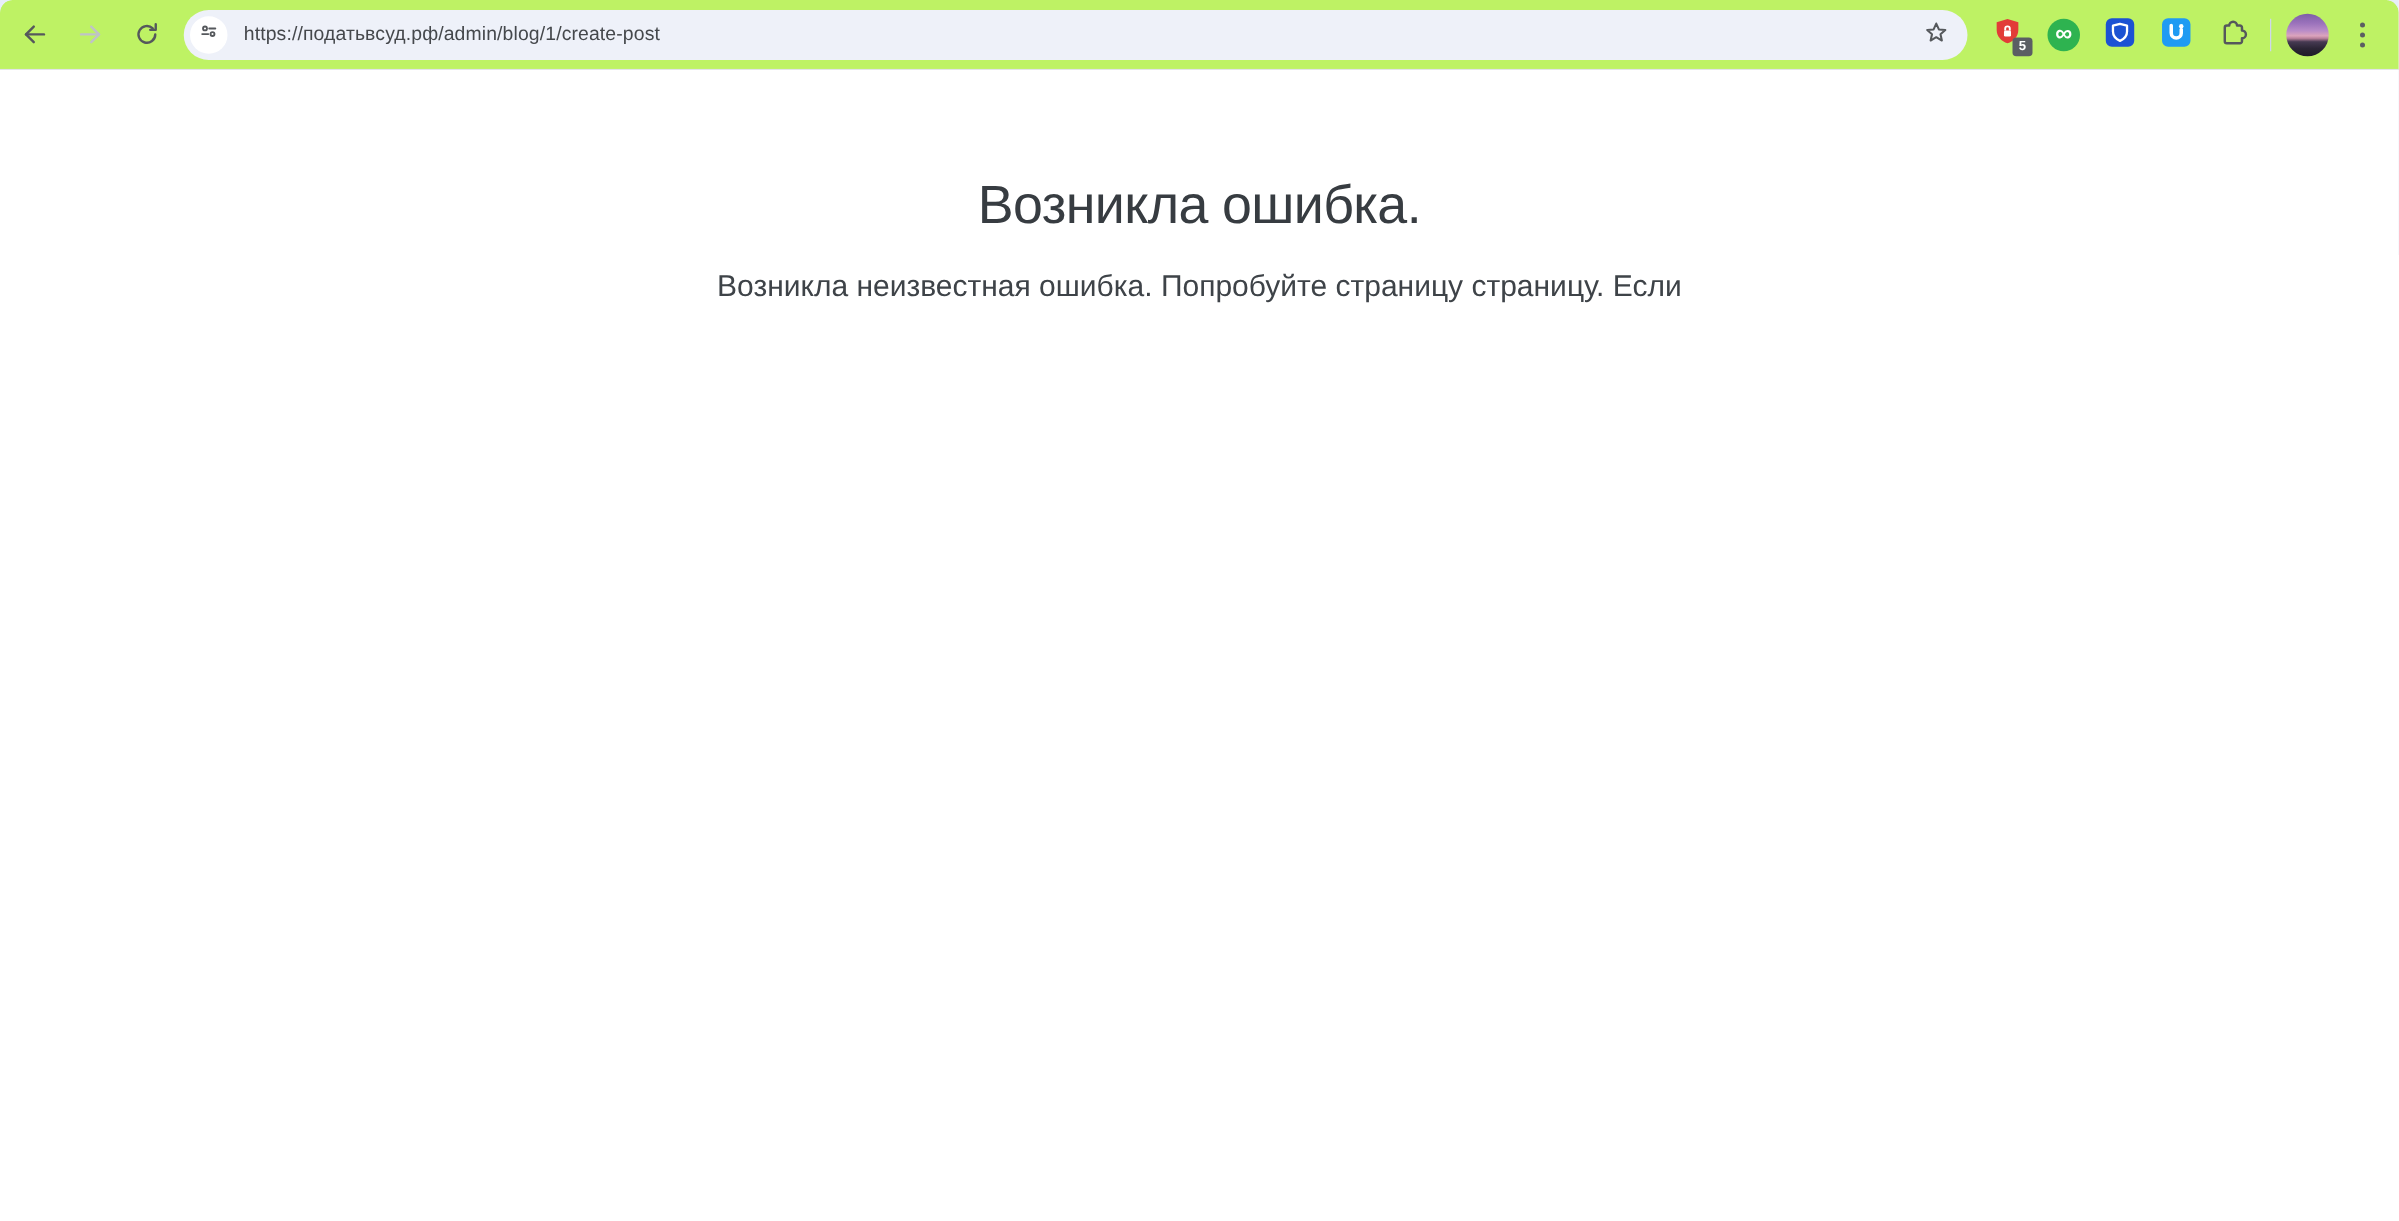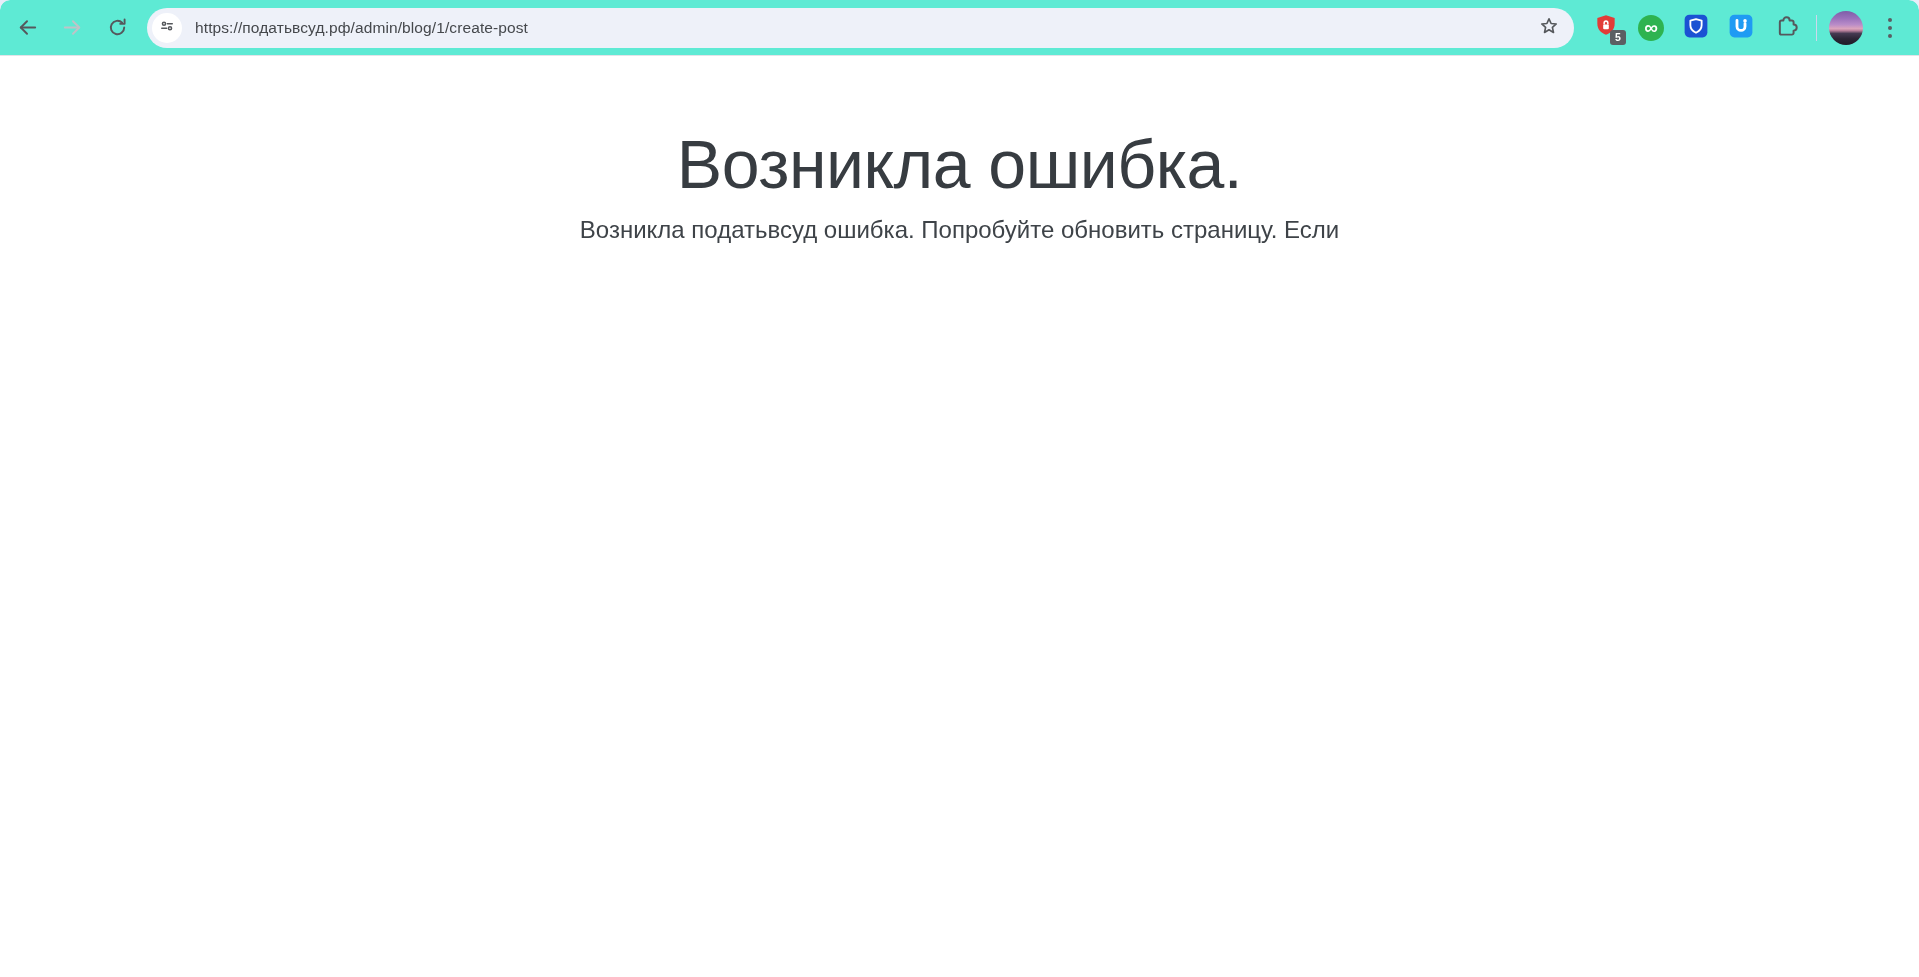--- a/index.html
+++ b/index.html
@@ -9,21 +9,21 @@
     font-family:"Liberation Sans","DejaVu Sans",sans-serif;
   }
   .window {
     width:1919px; height:977px;
     display:flex; flex-direction:column;
     border-radius:10px 10px 0 0;
     overflow:hidden;
   }
   
   .toolbar {
-    height:56px; background:#5eead4;
+    height:56px; background:#bef264;
     border-bottom:1px solid #e2e4e8;
     display:flex; align-items:center;
     padding:0 12px 0 10px;
     flex:0 0 auto;
     border-radius:10px 10px 0 0;
   }
   .nav-btn {
     width:34px; height:34px; border:none; background:transparent;
     display:flex; align-items:center; justify-content:center;
     border-radius:50%; cursor:pointer; flex:0 0 auto;
@@ -87,21 +87,21 @@
   }
   .dots { display:flex; flex-direction:column; }
   .dots i { width:4px; height:4px; border-radius:50%; background:#5b5e62; }
   .dots i + i { margin-top:4px; }
   
   .content {
     flex:1 1 auto; background:#ffffff; text-align:center;
     padding-top:72px;
   }
   .error-title {
-    font-size:68px; font-weight:300; color:#373c41;
+    font-size:43px; font-weight:300; color:#373c41;
     letter-spacing:-0.5px; line-height:72px;
   }
   .error-msg {
     margin-top:10px; font-size:24px; font-weight:300;
     color:#3e4348; line-height:40px;
   }
   .error-msg .line { display:block; }
   .contact-link { color:#4191e2; text-decoration:none; cursor:pointer; }
 </style>
 </head>
@@ -215,17 +215,17 @@
           <i></i>
           <i></i>
           <i></i>
         </span>
     </button>
   </div>
 
   <div class="content">
     <h1 class="error-title">Возникла ошибка.</h1>
     <div class="error-msg">
-      <span class="line">Возникла податьвсуд ошибка. Попробуйте обновить страницу. Если</span>
+      <span class="line">Возникла неизвестная ошибка. Попробуйте страницу страницу. Если</span>
     </div>
   </div>
 
 </div>
 
 </body></html>

